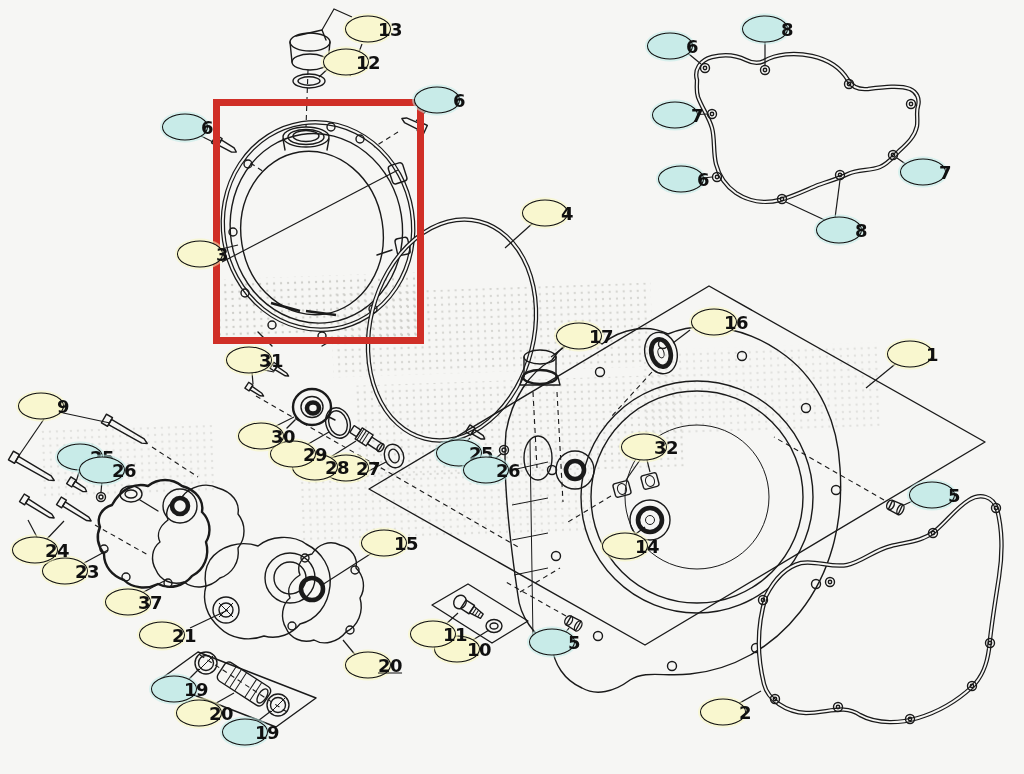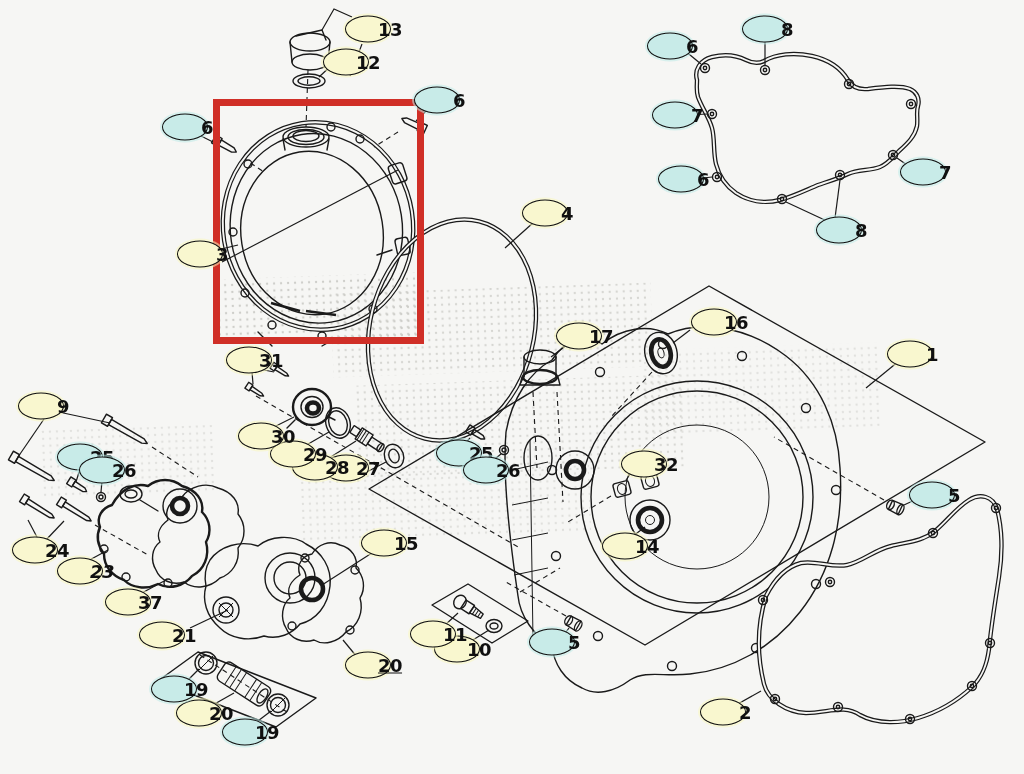--- a/index.html
+++ b/index.html
@@ -470,27 +470,27 @@
       <div class="callout yellow" style="left: 625px; top: 546px;">14</div>
       <div class="callout yellow" style="left: 384px; top: 543px;">15</div>
       <div class="callout yellow" style="left: 700px; top: 322px; margin-left: 14px;">16</div>
       <div class="callout yellow" style="left: 579px; top: 336px;">17</div>
       <div class="callout yellow" style="left: 199px; top: 713px;">20</div>
       <div class="callout cyan" style="left: 174px; top: 689px;">19</div>
       <div class="callout cyan" style="left: 245px; top: 732px;">19</div>
       <div class="callout yellow" style="left: 368px; top: 665px; text-decoration: underline;">20</div>
       <div class="callout yellow" style="left: 162px; top: 635px;">21</div>
       <div class="callout yellow" style="left: 128px; top: 602px;">37</div>
-      <div class="callout yellow" style="left: 80px; top: 571px; font-style: italic;">23</div>
+      <div class="callout yellow" style="left: 65px; top: 571px;">23</div>
       <div class="callout yellow" style="left: 35px; top: 550px;">24</div>
       <div class="callout cyan" style="left: 80px; top: 457px;">25</div>
       <div class="callout cyan" style="left: 459px; top: 453px;">25</div>
       <div class="callout cyan" style="left: 102px; top: 470px;">26</div>
       <div class="callout cyan" style="left: 486px; top: 470px;">26</div>
       <div class="callout yellow" style="left: 346px; top: 468px;">27</div>
       <div class="callout yellow" style="left: 315px; top: 467px;">28</div>
       <div class="callout yellow" style="left: 293px; top: 454px;">29</div>
       <div class="callout yellow" style="left: 261px; top: 436px;">30</div>
       <div class="callout yellow" style="left: 249px; top: 360px;">31</div>
-      <div class="callout yellow" style="left: 644px; top: 464px;">32</div>
+      <div class="callout yellow" style="left: 644px; top: 447px;">32</div>
     </div>
 
 </div>
 
 </body></html>

